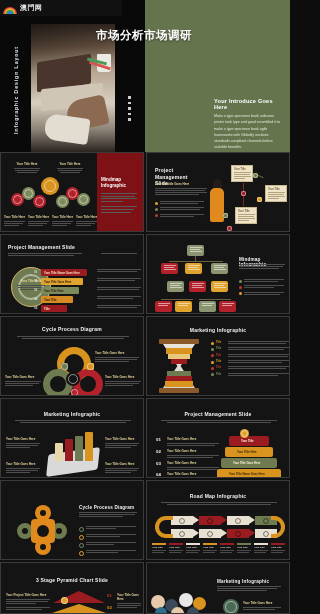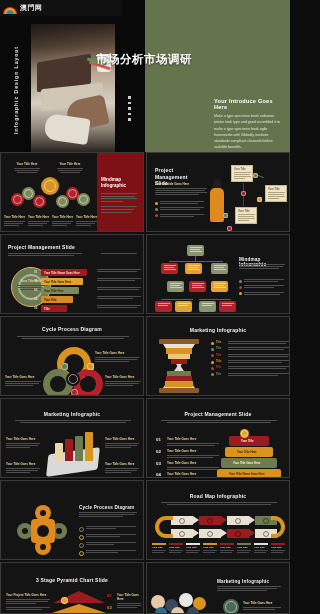--- a/index.html
+++ b/index.html
@@ -45,21 +45,20 @@
   .hero-photo .pen { position: absolute; left: 58px; top: 40px; width: 22px; height: 2.5px; background: #d9534f; transform: rotate(18deg); }
   .hero-photo .pen2 { position: absolute; left: 56px; top: 36px; width: 20px; height: 2.5px; background: #4c9a57; transform: rotate(14deg); }
   .hero-photo .cup { position: absolute; left: 66px; top: 30px; width: 14px; height: 18px; background: #eceae4; border-radius: 1px 1px 3px 3px; }
 
   .hero-title {
     position: absolute; left: 96px; top: 28px; z-index: 7;
     color: #fff; font-size: 11.5px; font-weight: bold; letter-spacing: .5px;
     white-space: nowrap;
     font-family: "DejaVu Sans", sans-serif;
     text-shadow: 0 1px 2px rgba(0,0,0,.55);
-    margin-top: 24px;
   }
 
   .dots-col { position: absolute; left: 128px; top: 96px; z-index: 6; display: flex; flex-direction: column; gap: 3px; }
   .dots-col i { display: block; width: 2.5px; height: 2.5px; background: #cfcfcf; }
 
   .intro { position: absolute; left: 214px; top: 98px; width: 68px; z-index: 6; }
   .intro-title { color: #fff; font-size: 5.6px; font-weight: bold; letter-spacing: .2px; margin-bottom: 3px; }
   .intro-body { color: #e2e6d7; font-size: 3.6px; line-height: 1.75; }
 
   

